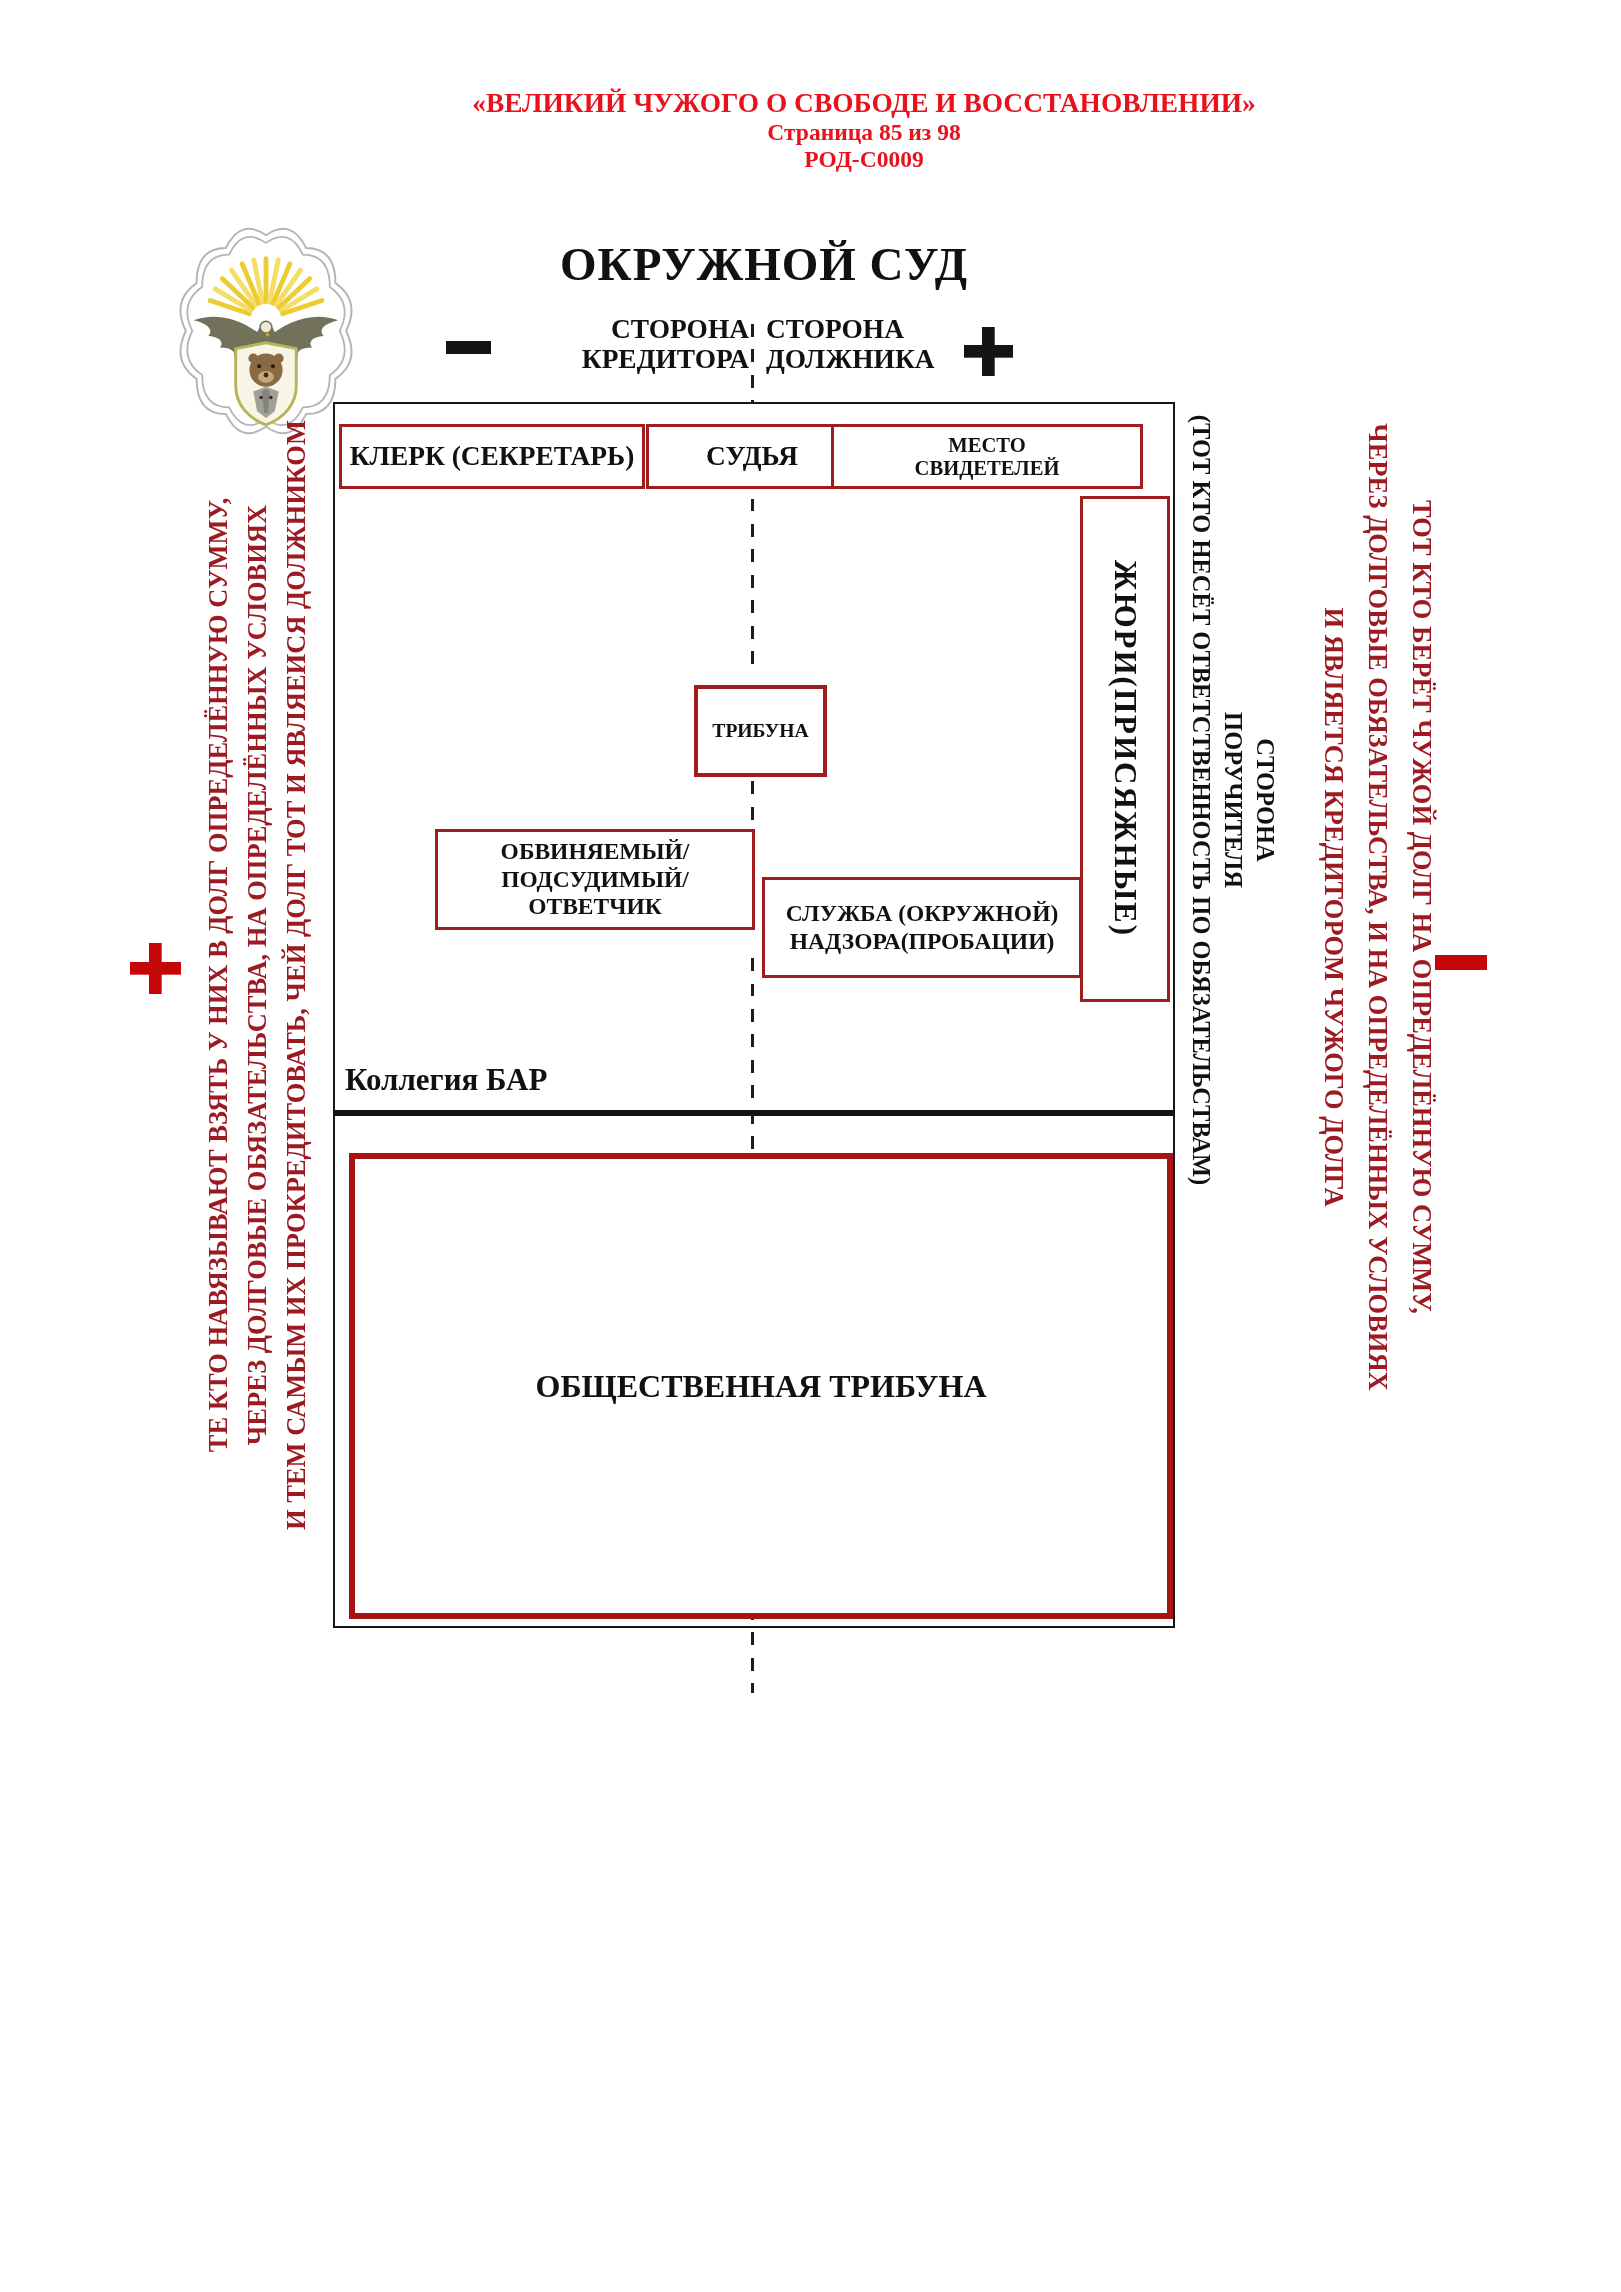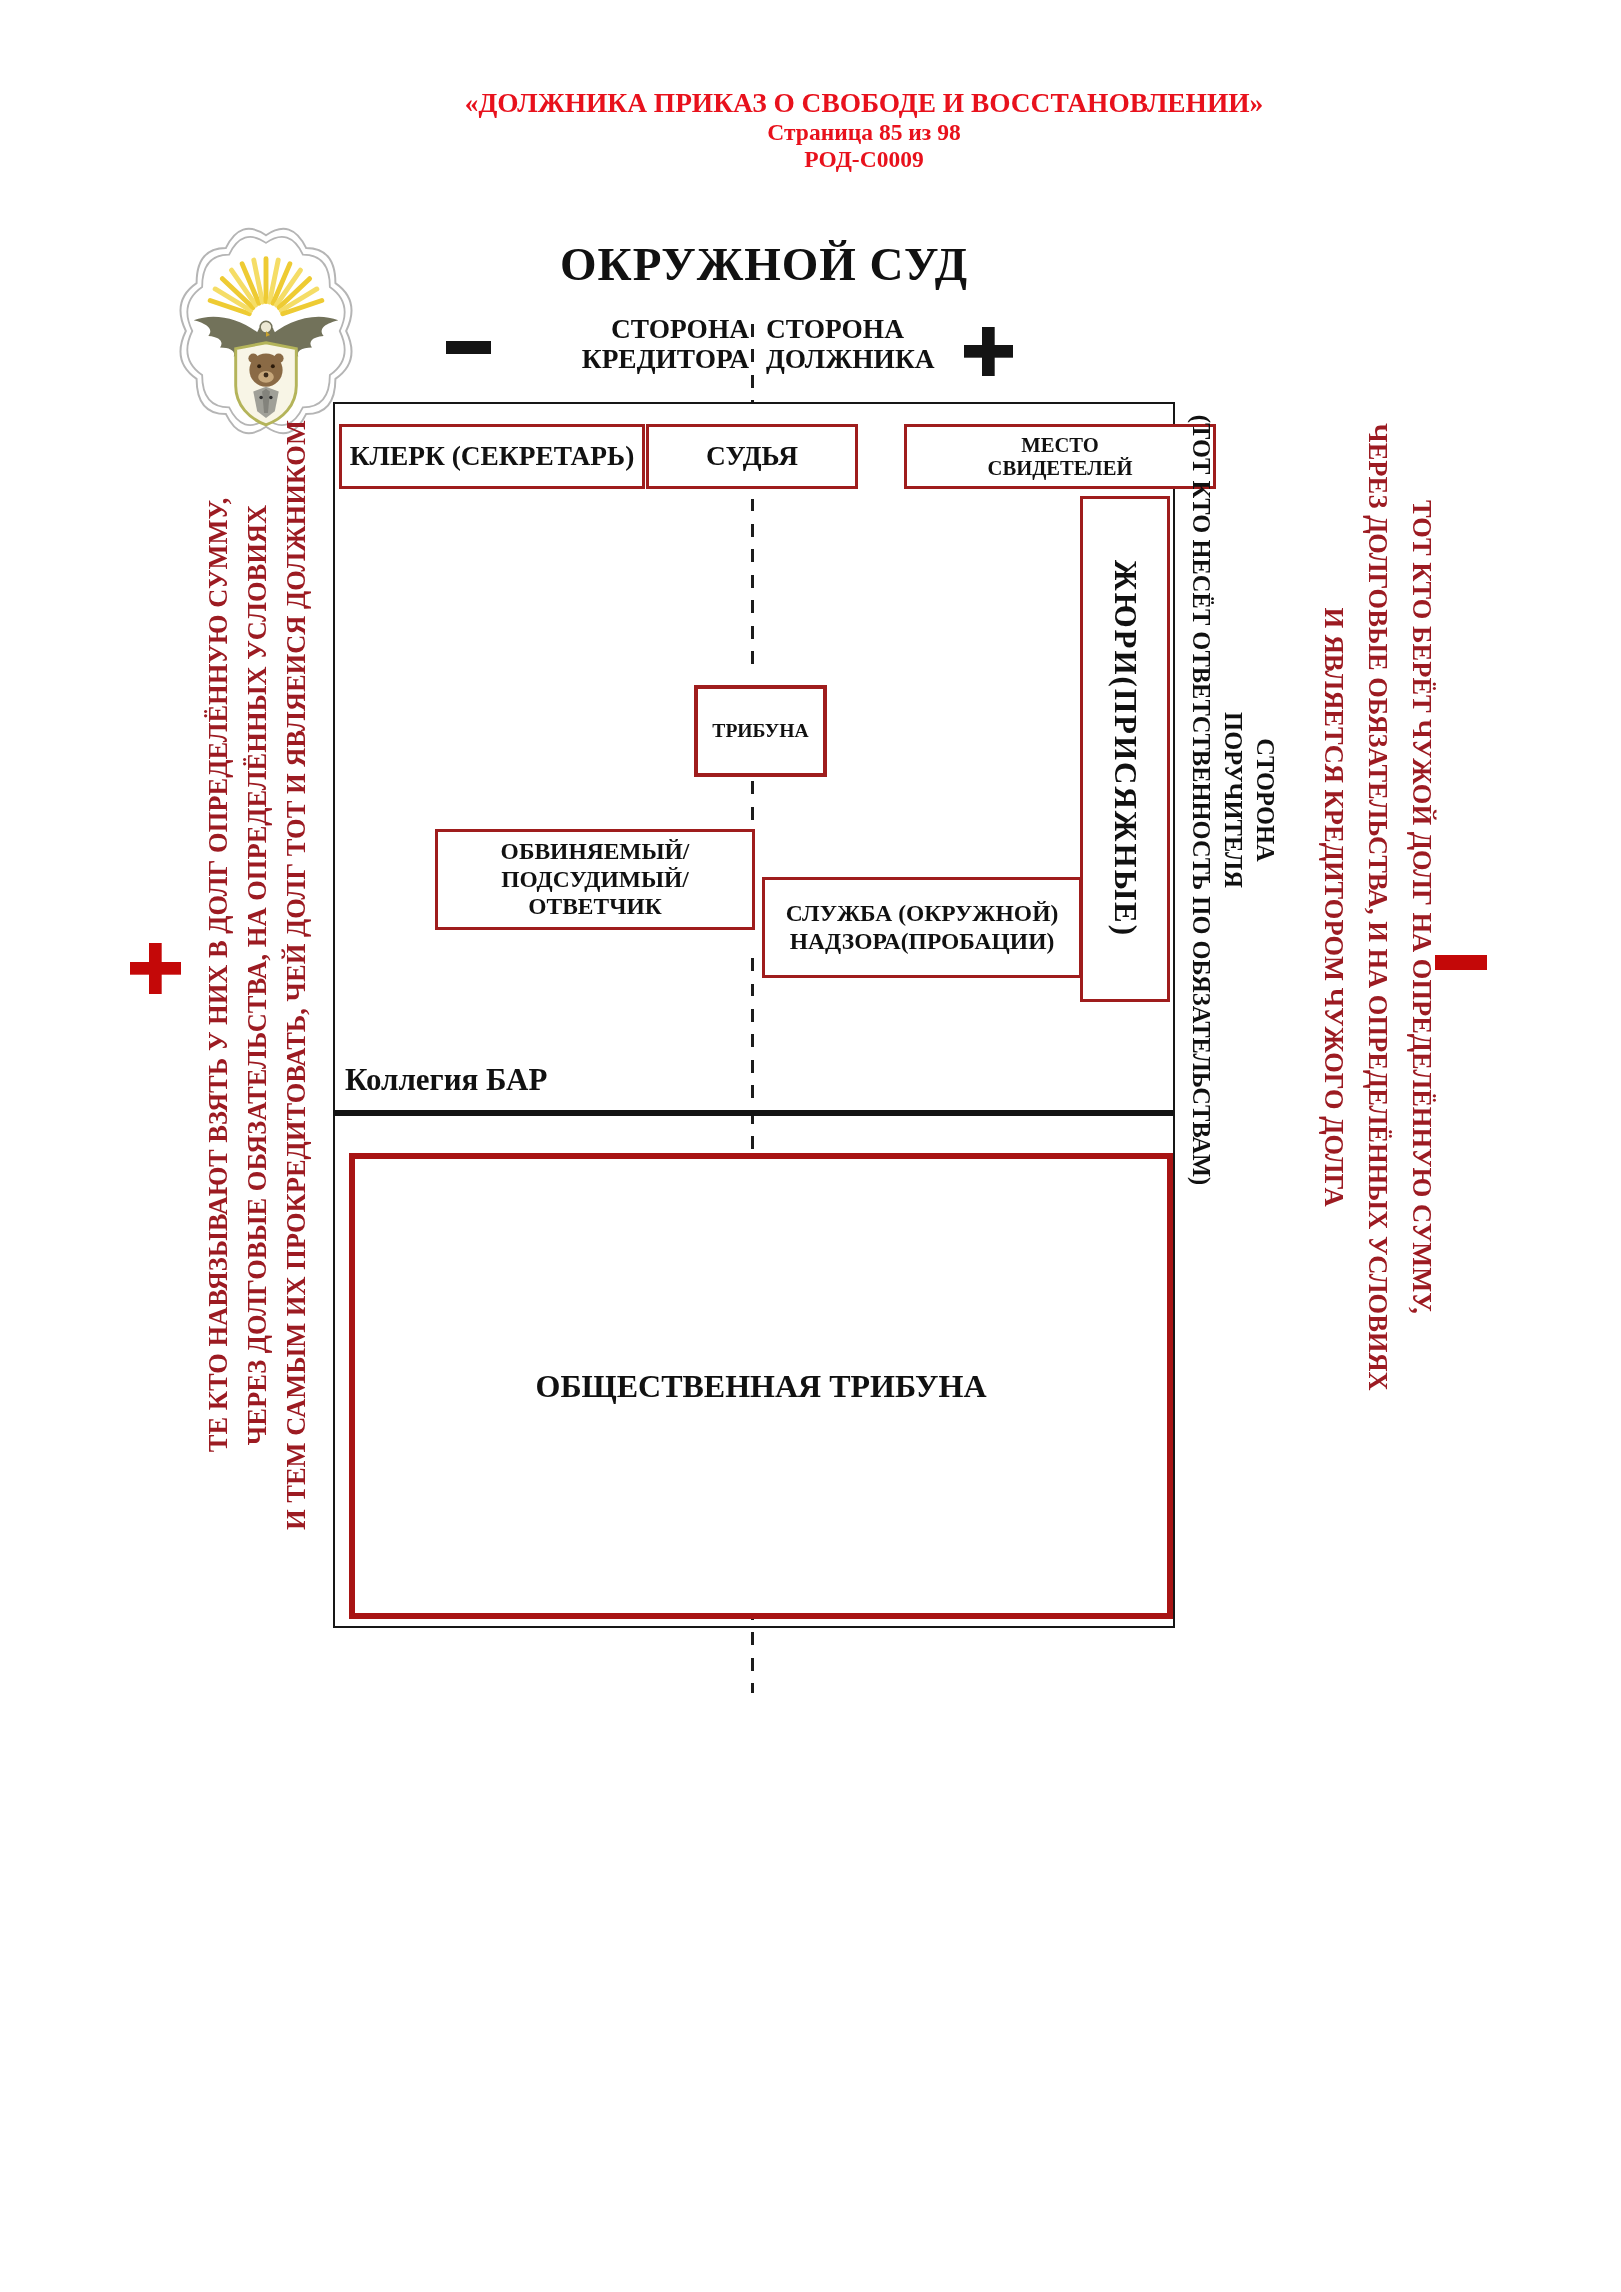--- a/index.html
+++ b/index.html
@@ -30,21 +30,21 @@
   .red-minus{position:absolute;left:1435px;top:955px;width:52px;height:14.7px;background:var(--sign_red);}
 
   
   .container{position:absolute;left:333px;top:402px;width:838px;height:1222px;border:2.9px solid #161616;}
 
   .rbox{position:absolute;border:3.9px solid var(--box_border_red);background:#fff;
         display:flex;flex-direction:column;align-items:center;justify-content:center;
         text-align:center;font-weight:bold;margin-top:16px;}
   .clerk-box{left:339px;top:408px;width:300px;height:59px;font-size:27.4px;}
   .judge-box{left:646px;top:408px;width:206px;height:59px;font-size:27.4px;}
-  .witness-box{left:904px;top:408px;width:306px;height:59px;font-size:20.6px;line-height:22.5px;}
+  .witness-box{left:831px;top:408px;width:306px;height:59px;font-size:20.6px;line-height:22.5px;}
   .jury-box{left:1080px;top:480px;width:84px;height:500px;}
   .jury-box span{writing-mode:vertical-rl;font-size:31px;font-weight:bold;letter-spacing:2px;white-space:nowrap;}
   .tribune-box{left:694px;top:669px;width:125px;height:84px;font-size:19.6px;border-width:4.9px;}
   .defendant-box{left:435px;top:813px;width:314px;height:95px;font-size:23.5px;line-height:27.4px;}
   .probation-box{left:762px;top:861px;width:314px;height:95px;font-size:23.5px;line-height:27.4px;}
   .gallery-box{left:349px;top:1137px;width:812px;height:454px;border-width:6.9px;
                border-color:var(--gallery_border_red);font-size:32px;}
 
   .bar-label{position:absolute;left:345px;top:1062px;font-size:31px;font-weight:bold;}
   .bar-line{position:absolute;left:333px;top:1110px;width:841px;height:5.9px;background:#141414;}
@@ -70,21 +70,21 @@
                   transform:rotate(90deg);color:var(--margin_red);}
 
   .emblem{position:absolute;left:179px;top:227px;width:174px;height:208px;}
 </style>
 </head>
 <body>
 
 <div class="page">
 
   <header class="doc-header">
-    <div class="h-line1">«ДОЛЖНИКА ПРИКАЗ О СВОБОДЕ И ВОССТАНОВЛЕНИИ»</div>
+    <div class="h-line1">«ВЕЛИКИЙ ЧУЖОГО О СВОБОДЕ И ВОССТАНОВЛЕНИИ»</div>
     <div class="h-line2">Страница 85 из 98</div>
     <div class="h-line3">РОД-С0009</div>
   </header>
 
   <svg class="emblem" viewBox="0 0 178 212" aria-hidden="true">
     <g fill="none" stroke="#b5b5b5" stroke-width="2">
       <path d="M171,106 Q186,137 160,155 Q160,191 130,191 Q115,222 89,204 Q63,222 48,191 Q18,191 18,155 Q-8,137 7,106 Q-8,75 18,57 Q18,21 48,21 Q63,-10 89,8 Q115,-10 130,21 Q160,21 160,57 Q186,75 171,106 Z"></path>
       <path transform="translate(7.12,8.48) scale(0.92)" d="M171,106 Q186,137 160,155 Q160,191 130,191 Q115,222 89,204 Q63,222 48,191 Q18,191 18,155 Q-8,137 7,106 Q-8,75 18,57 Q18,21 48,21 Q63,-10 89,8 Q115,-10 130,21 Q160,21 160,57 Q186,75 171,106 Z"></path>
     </g>
     <g stroke-linecap="round">

